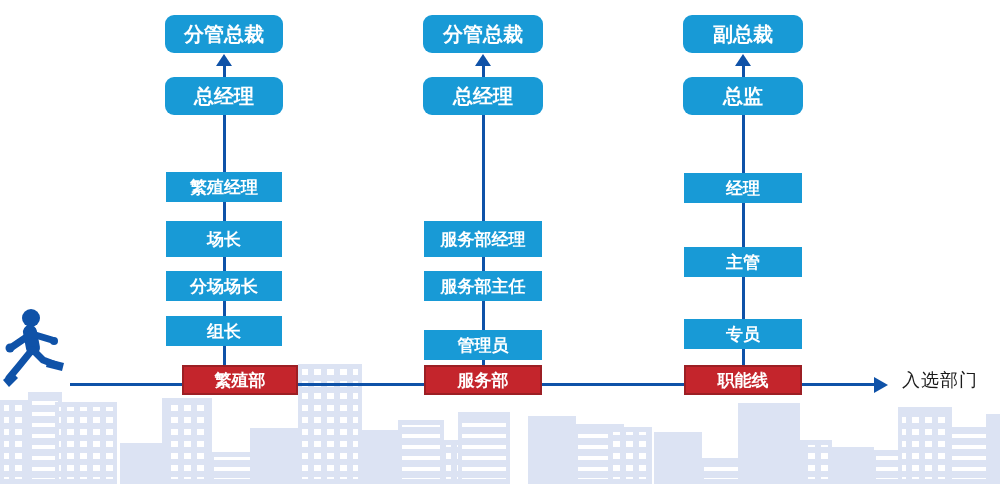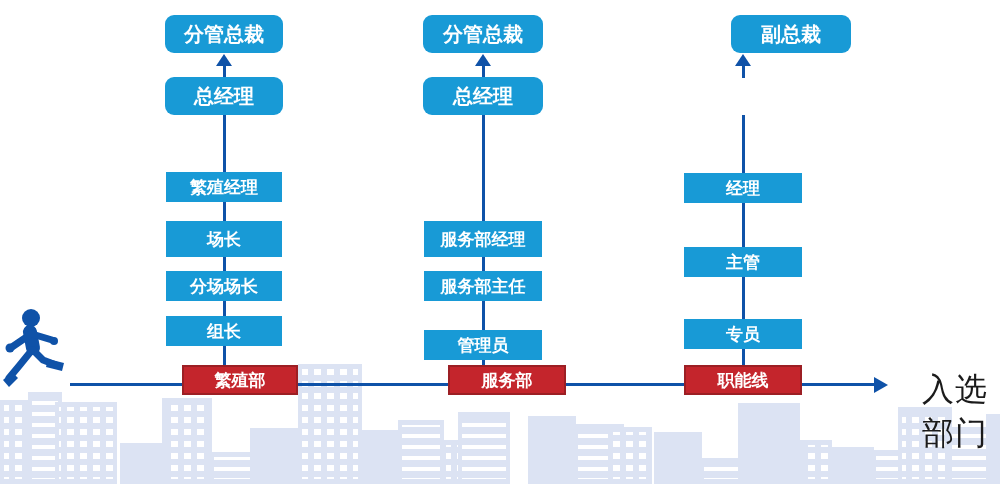--- a/index.html
+++ b/index.html
@@ -20,21 +20,21 @@
     position:absolute;width:0;height:0;z-index:2;
     border-left:8px solid transparent;border-right:8px solid transparent;
     border-bottom:12px solid var(--line-blue);
   }
   .hline{position:absolute;height:3px;background:var(--line-blue);z-index:2;}
   .arrow-right{
     position:absolute;width:0;height:0;z-index:2;
     border-top:8px solid transparent;border-bottom:8px solid transparent;
     border-left:14px solid var(--line-blue);
   }
-  .axis-label{position:absolute;left:902px;top:368px;font-size:32px;color:var(--axis-text);z-index:3;letter-spacing:1px;margin-left:20px;}
+  .axis-label{position:absolute;left:902px;top:368px;font-size:18px;color:var(--axis-text);z-index:3;letter-spacing:1px;}
   .skyline{position:absolute;left:0;top:354px;z-index:0;}
   .person{position:absolute;left:2px;top:306px;z-index:3;}
   .building{fill:var(--skyline-base);}
   .window{fill:var(--skyline-window);}
   .person-fill{fill:var(--line-blue);}
   .person-stroke{stroke:var(--line-blue);fill:none;stroke-linecap:round;stroke-linejoin:round;}
 </style>
 </head>
 <body>
 
@@ -121,25 +121,26 @@
     </div>
     <div class="column">
       <div class="arrow-up" style="left: 475px; top: 54px;"></div>
       <div class="vline" style="left: 481.5px; top: 63px; height: 15px;"></div>
       <div class="vline" style="left: 481.5px; top: 115px; height: 251px;"></div>
       <div class="box exec" style="left: 423px; top: 15px; width: 120px; height: 38px;">分管总裁</div>
       <div class="box exec" style="left: 423px; top: 77px; width: 120px; height: 38px;">总经理</div>
       <div class="box mid" style="left: 424px; top: 221px; width: 118px; height: 36px;">服务部经理</div>
       <div class="box mid" style="left: 424px; top: 271px; width: 118px; height: 30px;">服务部主任</div>
       <div class="box mid" style="left: 424px; top: 330px; width: 118px; height: 30px;">管理员</div>
-      <div class="box dept" style="left: 424px; top: 365px; width: 118px; height: 30px; margin-left: 24px;">服务部</div>
+      <div class="box dept" style="left: 424px; top: 365px; width: 118px; height: 30px;">服务部</div>
     </div>
     <div class="column">
       <div class="arrow-up" style="left: 735px; top: 54px;"></div>
       <div class="vline" style="left: 741.5px; top: 63px; height: 15px;"></div>
       <div class="vline" style="left: 741.5px; top: 115px; height: 251px;"></div>
-      <div class="box exec" style="left: 683px; top: 15px; width: 120px; height: 38px; margin-left: 48px;">副总裁</div>
+      <div class="box exec" style="left: 683px; top: 15px; width: 120px; height: 38px;">副总裁</div>
+      <div class="box exec" style="left: 683px; top: 77px; width: 120px; height: 38px;">总监</div>
       <div class="box mid" style="left: 684px; top: 173px; width: 118px; height: 30px;">经理</div>
       <div class="box mid" style="left: 684px; top: 247px; width: 118px; height: 30px;">主管</div>
       <div class="box dept" style="left: 684px; top: 365px; width: 118px; height: 30px;">职能线</div>
       <div class="box mid" style="left: 684px; top: 319px; width: 118px; height: 30px;">专员</div>
     </div>
   </div>
 
 </body></html>

